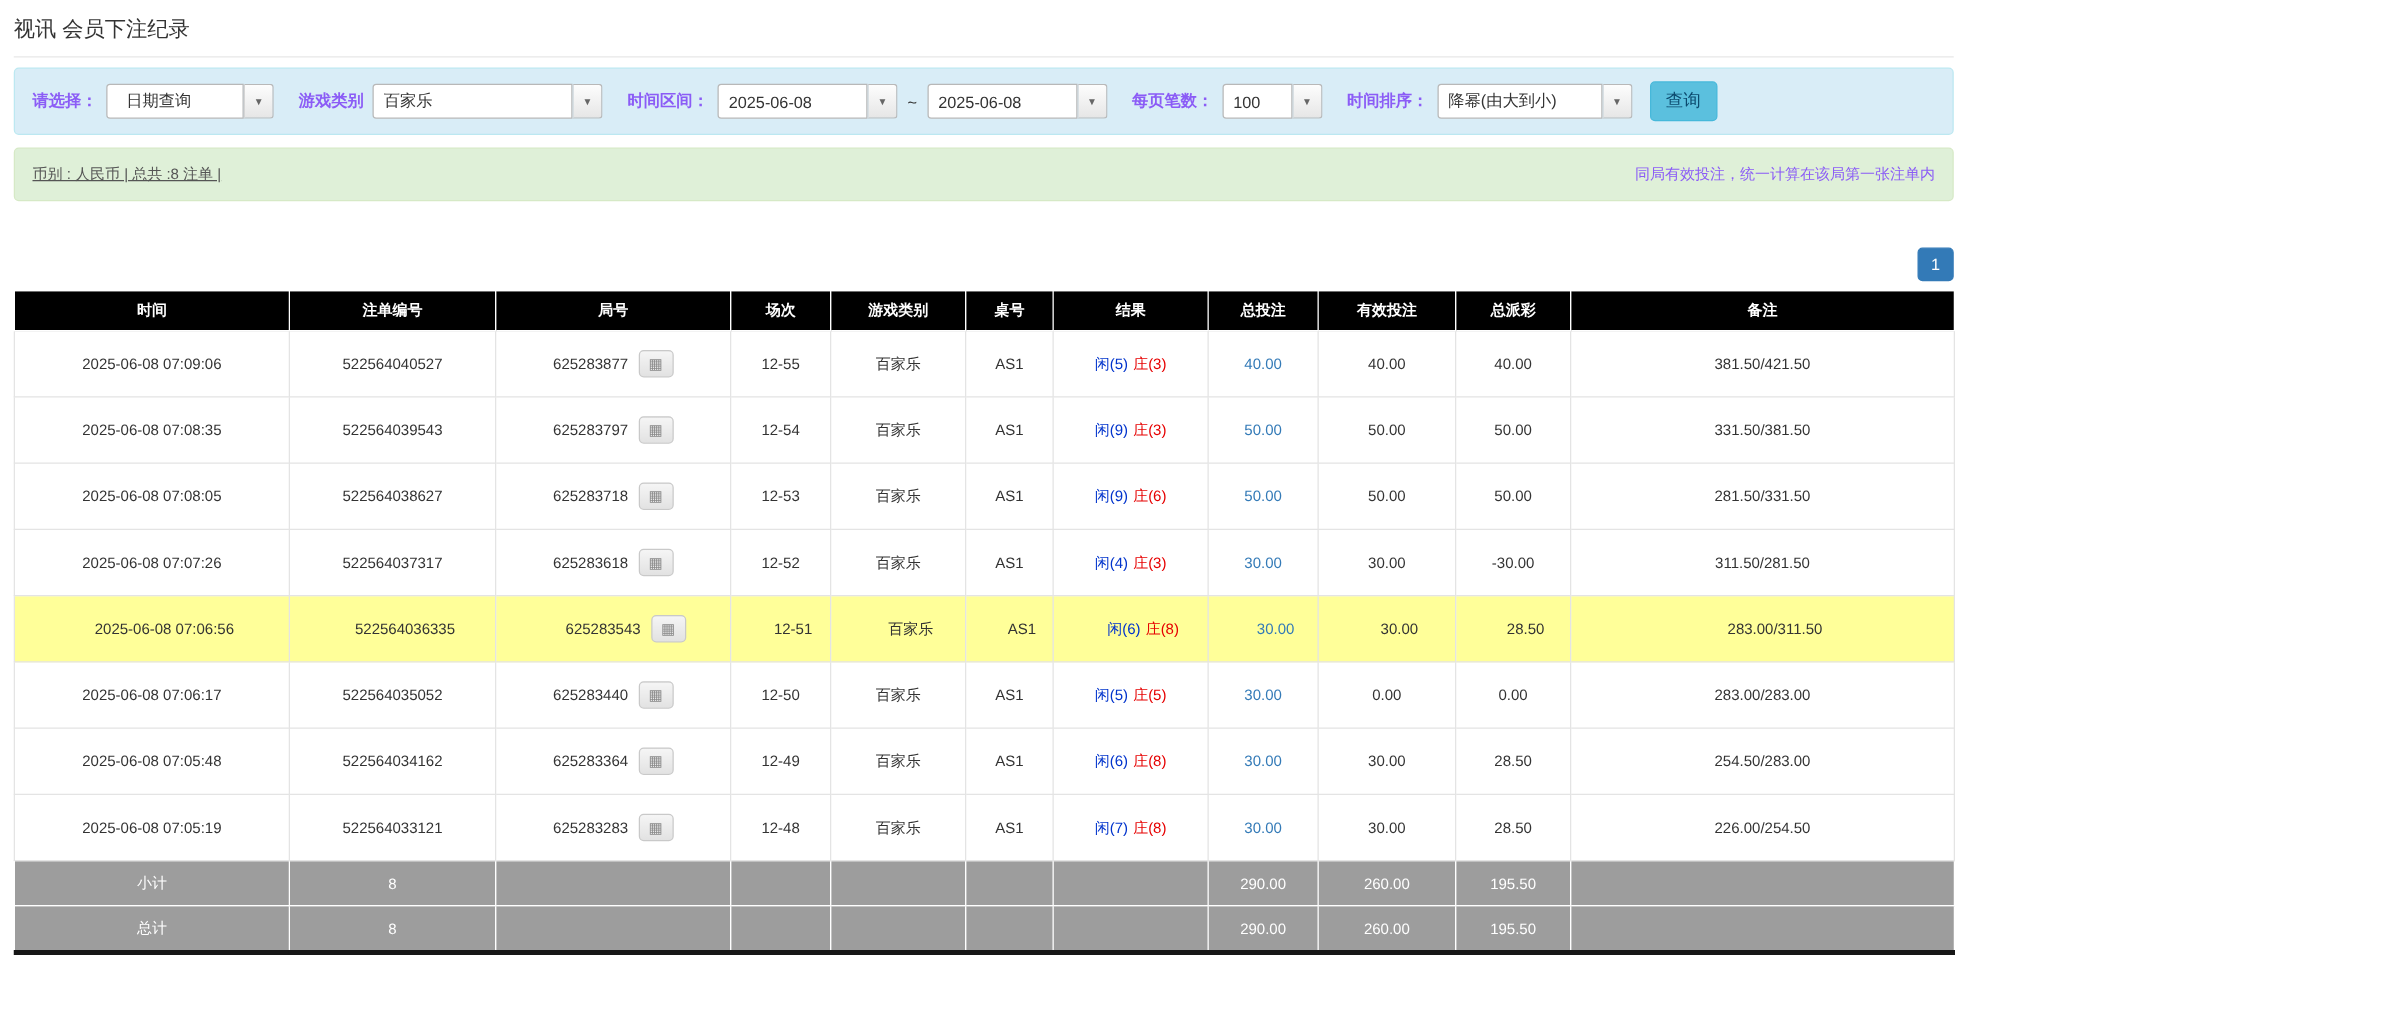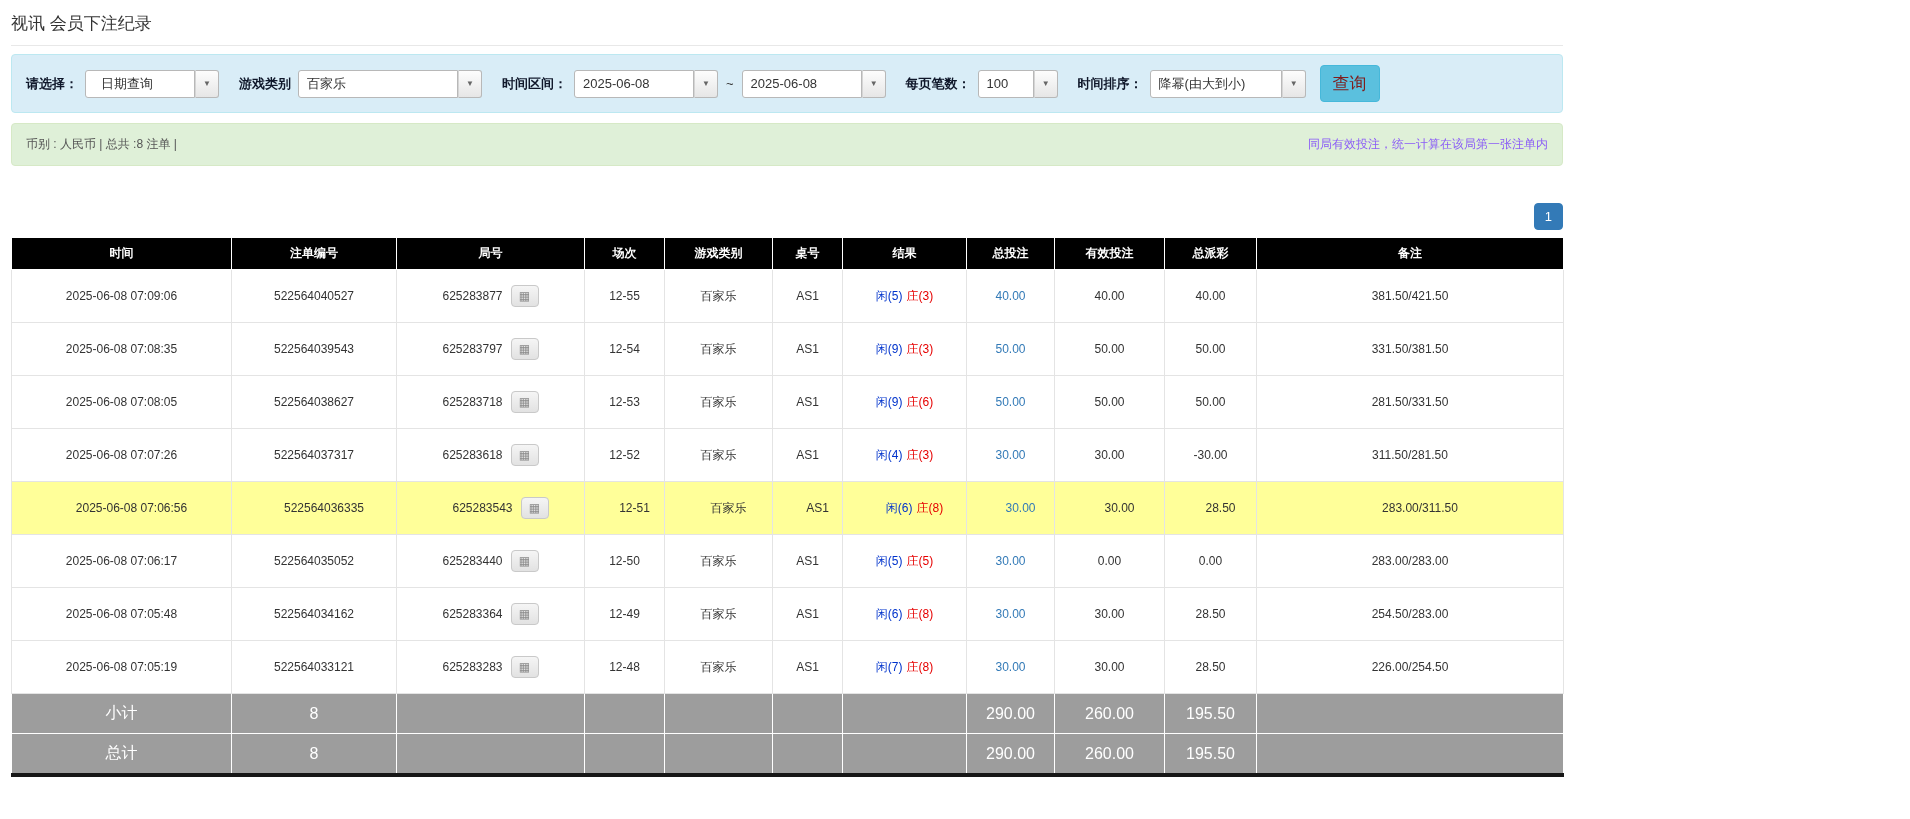--- a/index.html
+++ b/index.html
@@ -28,21 +28,21 @@
     margin-top: 8px;
     background: #d9edf7;
     border: 1px solid #bce8f1;
     border-radius: 4px;
     padding: 10px 14px;
     display: flex;
     align-items: center;
   }
   .f-label {
     font-weight: bold;
-    color: #0f172a;
+    color: #8b5cf6;
     font-size: 13px;
     margin-right: 7px;
     white-space: nowrap;
   }
   .f-gap { margin-left: 20px; }
   .combo { display: inline-flex; align-items: stretch; }
   .combo-input {
     height: 28px;
     border: 1px solid #b8b8b8;
     border-radius: 3px 0 0 3px;
@@ -65,39 +65,39 @@
     align-items: center;
     justify-content: center;
     cursor: pointer;
     padding: 0;
   }
   .range-sep { margin: 0 8px; color: #333; font-size: 13px; }
   .search-btn {
     margin-left: 14px;
     background: #5bc0de;
     border: 1px solid #46b8da;
-    color: #7f1d1d;
-    font-size: 17px;
+    color: #0c4a6e;
+    font-size: 14px;
     padding: 6px 12px;
     border-radius: 4px;
     cursor: pointer;
   }
 
   
   .summary-bar {
     margin-top: 10px;
     background: #dff0d8;
     border: 1px solid #d6e9c6;
     border-radius: 4px;
     padding: 12px 14px;
     display: flex;
     justify-content: space-between;
     align-items: center;
   }
-  .summary-left { color: #555; font-size: 12px; }
+  .summary-left { color: #555; font-size: 12px; text-decoration: underline; }
   .summary-right { color: #8b5cf6; font-size: 12px; }
 
   
   .pagination-row {
     display: flex;
     justify-content: flex-end;
     margin: 37px 0 7px 0;
   }
   .page-btn {
     background: #337ab7;
@@ -132,21 +132,21 @@
     background: #fff;
     color: #333;
     vertical-align: middle;
   }
   table.records tbody tr.highlight td { background: #ffff99; padding-left: 24px; }
   table.records tfoot td {
     background: #9d9d9d;
     color: #fff;
     border: 1px solid #fff;
     padding: 9px 4px;
-    font-size: 16px;
+    font-size: 12px;
   }
   .player { color: #0033cc; margin-right: 4px; }
   .banker { color: #e60000; }
   .betlink { color: #337ab7; text-decoration: none; cursor: pointer; }
   td.neg { color: #ff0000; }
   .round-cell-inner { display: inline-flex; align-items: center; gap: 8px; justify-content: center; }
   .round-btn {
     width: 28px;
     height: 22px;
     border: 1px solid #c9c9c9;

